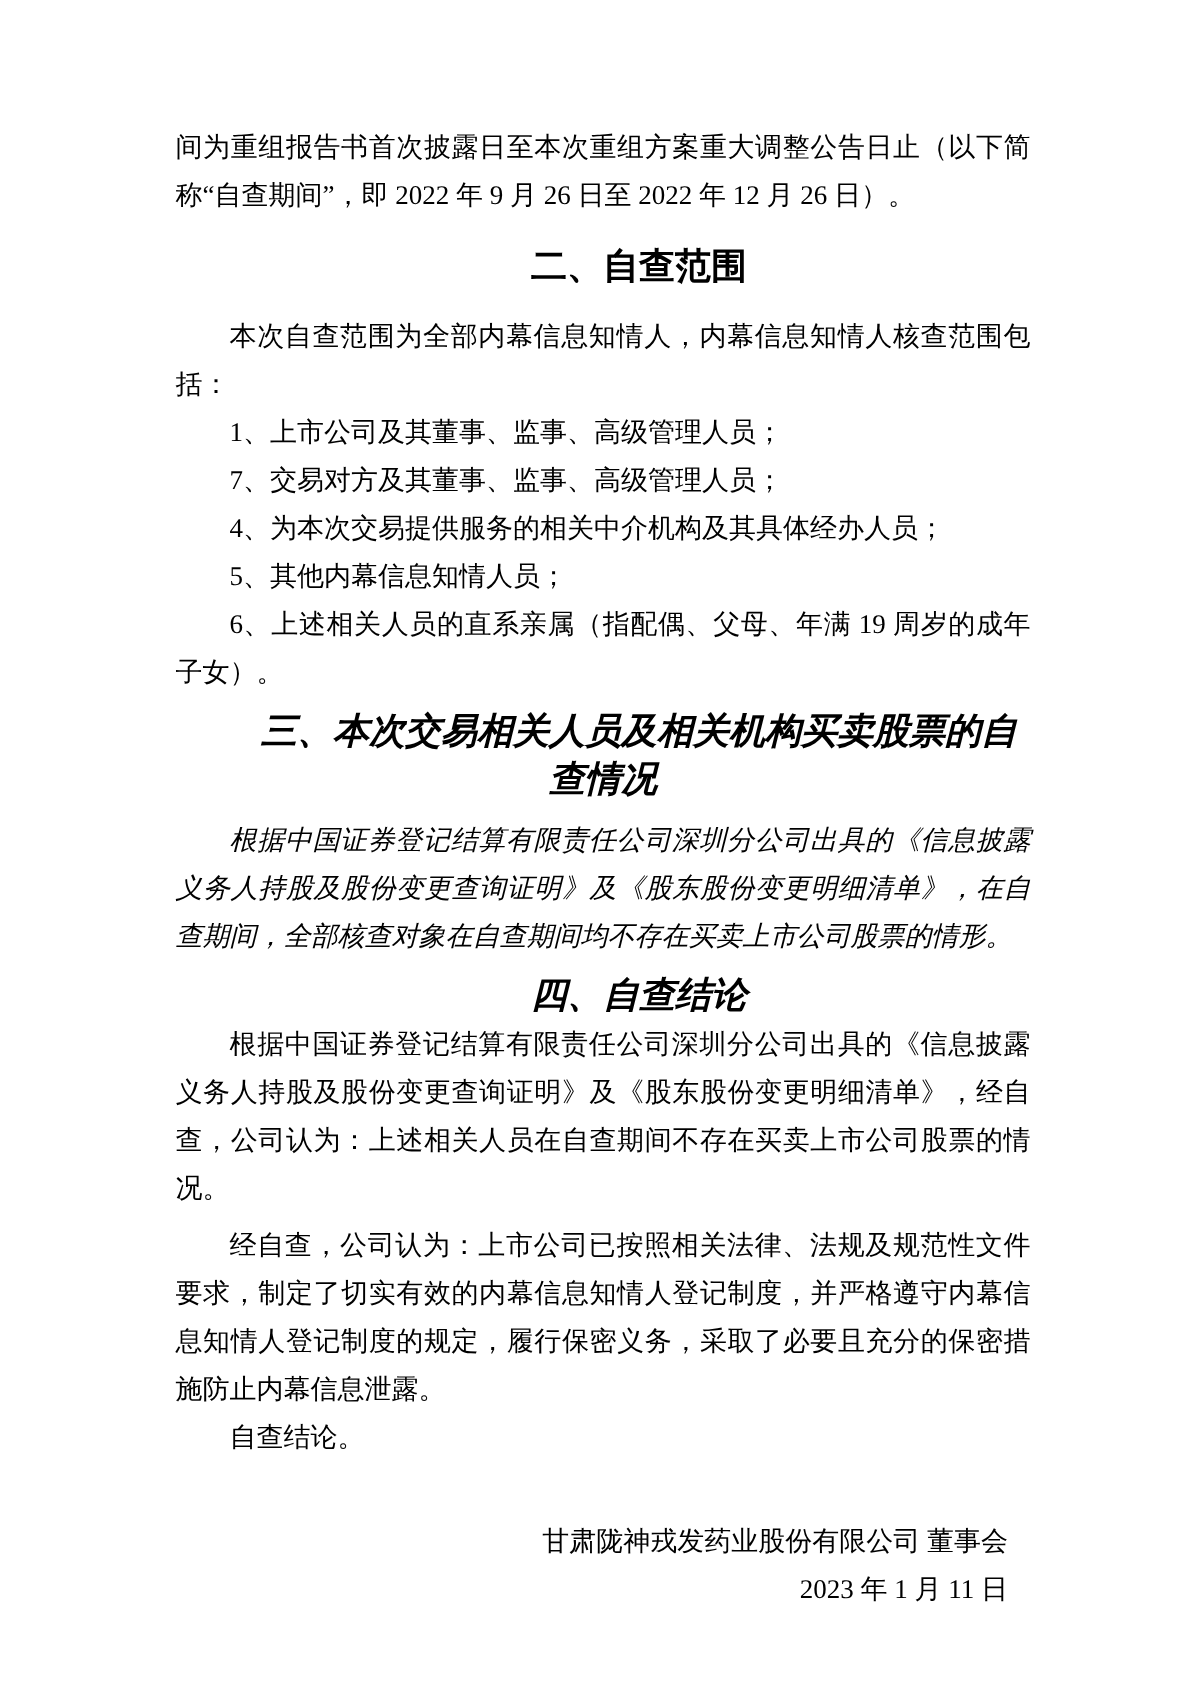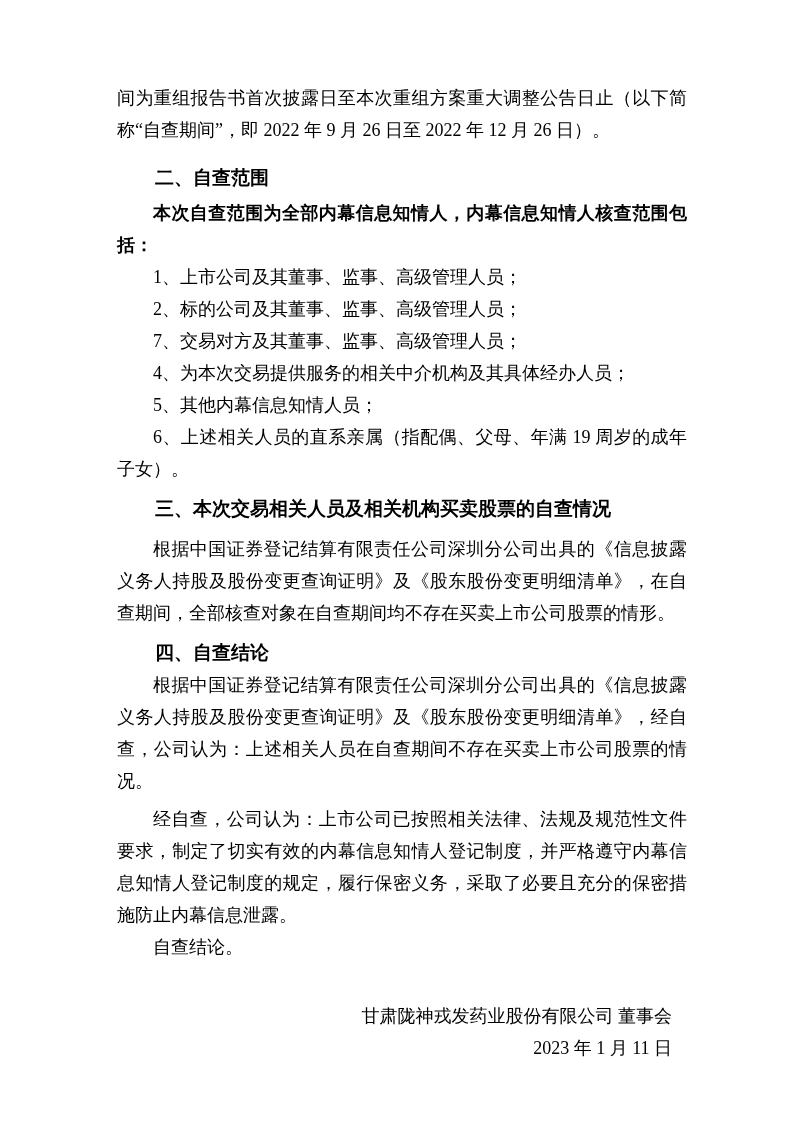--- a/index.html
+++ b/index.html
@@ -24,29 +24,29 @@
   }
   p {
     margin: 0;
     line-height: 32px;
     text-align: justify;
   }
   .indent { text-indent: 2em; }
   .heading {
     font-family: "Liberation Sans", "DejaVu Sans", sans-serif;
     font-weight: bold;
-    font-size: 19px;
+    font-size: 24px;
     line-height: 32px;
     text-indent: 2em;
-    text-align: left;
+    text-align: center;
     margin: 0;
   }
   .mt16 { margin-top: 16px; }
-  .mt14 { margin-top: 3px; font-weight: bold; }
-  .mt8  { margin-top: 8px; }
+  .mt14 { margin-top: 14px; }
+  .mt8  { margin-top: 8px; font-style: italic; }
   .mt6  { margin-top: 6px; }
   .signature-block {
     margin-top: 37px;
     padding-right: 15px;
     text-align: right;
   }
   .signature-block p {
     text-align: right;
     line-height: 32px;
   }
@@ -57,21 +57,20 @@
 <div class="page">
 
   <p class="body-text">间为重组报告书首次披露日至本次重组方案重大调整公告日止（以下简称“自查期间”，即 2022 年 9 月 26 日至 2022 年 12 月 26 日）。</p>
 
   <h2 class="heading mt16">二、自查范围</h2>
 
   <p class="body-text indent mt14">本次自查范围为全部内幕信息知情人，内幕信息知情人核查范围包括：</p>
 
   <p class="body-text indent">1、上市公司及其董事、监事、高级管理人员；</p>
 
-  <p class="body-text indent">2、标的公司及其董事、监事、高级管理人员；</p>
 
   <p class="body-text indent">7、交易对方及其董事、监事、高级管理人员；</p>
 
   <p class="body-text indent">4、为本次交易提供服务的相关中介机构及其具体经办人员；</p>
 
   <p class="body-text indent">5、其他内幕信息知情人员；</p>
 
   <p class="body-text indent">6、上述相关人员的直系亲属（指配偶、父母、年满 19 周岁的成年子女）。</p>
 
   <h2 class="heading mt8">三、本次交易相关人员及相关机构买卖股票的自查情况</h2>

